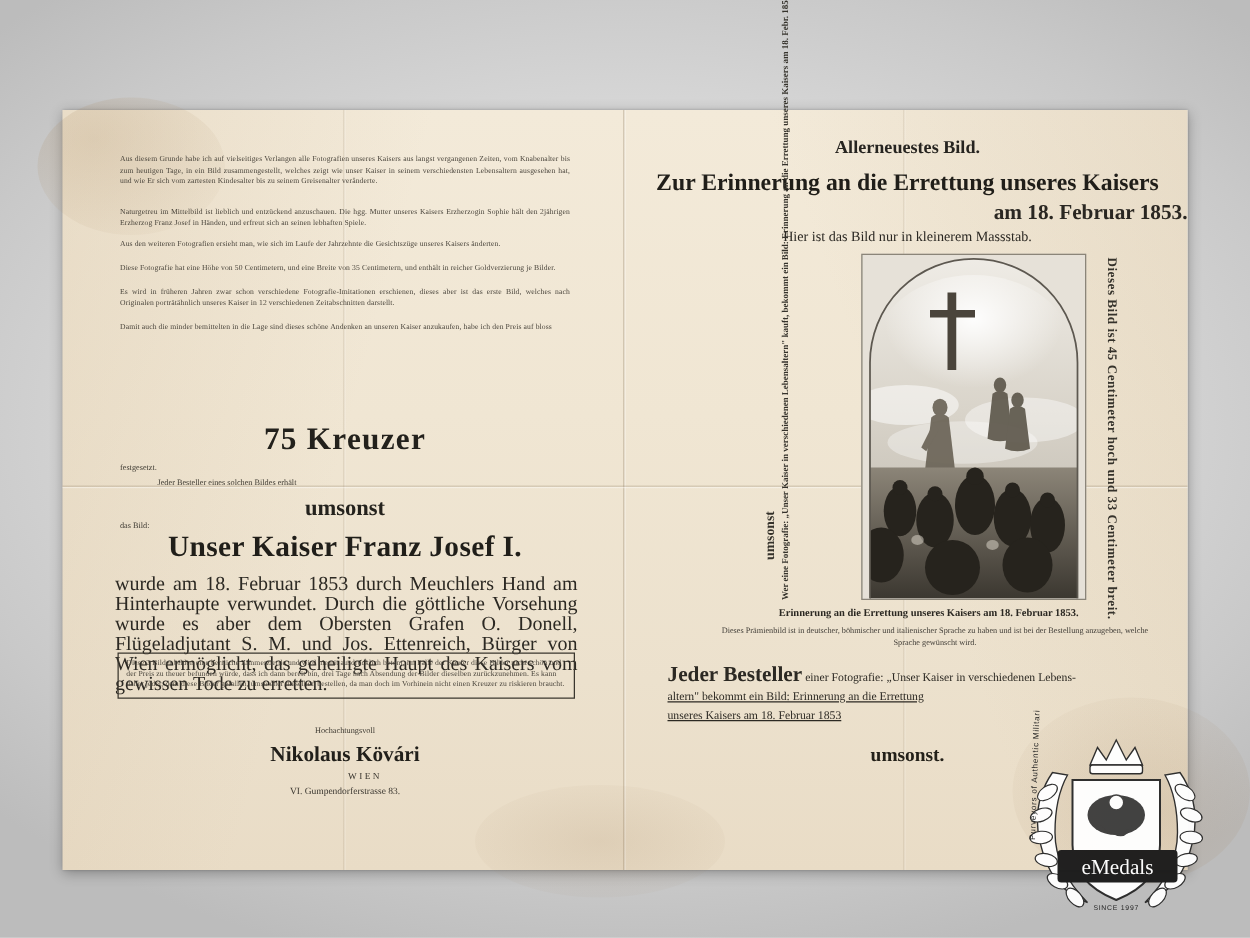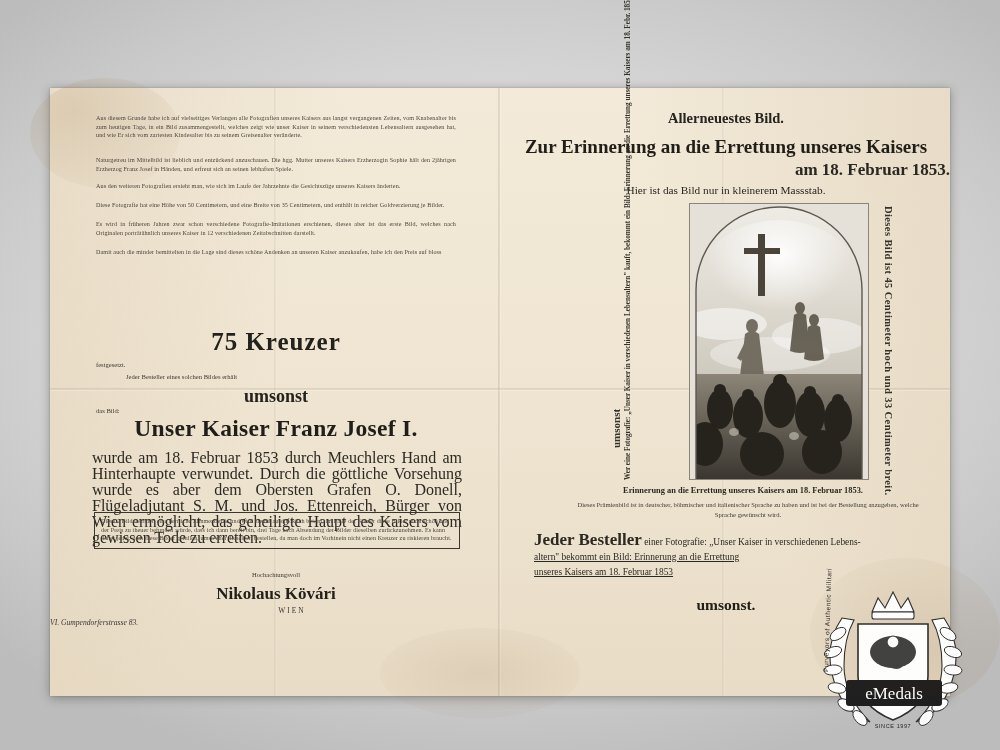--- a/index.html
+++ b/index.html
@@ -48,21 +48,21 @@
   }
   .stain {
     position: absolute;
     border-radius: 50%;
     pointer-events: none;
   }
 
   
   .panel-left {
     position: absolute;
-    left: 0; top: 0;
+    left: 0; top: 10px;
     width: 452px; height: 544px;
     color: #2b2a26;
   }
   .panel-right {
     position: absolute;
     left: 452px; top: 0;
     width: 448px; height: 708px;
     color: #2b2a26;
   }
   .blk {
@@ -132,23 +132,23 @@
     left: 0; width: 452px;
     text-align: center;
     font-size: 7.4px;
     letter-spacing: 2px;
     color: #3b3730;
     padding-left: 16px;
   }
   .sig-addr {
     position: absolute;
     left: 0; width: 452px;
+    text-align: center;
     font-size: 7.6px;
     color: #3b3730;
-    font-style: italic;
   }
 
   
   .r-allerneuestes {
     position: absolute;
     left: 0; width: 448px;
     top: 22px;
     text-align: center;
     font-size: 14.5px;
     font-weight: bold;

